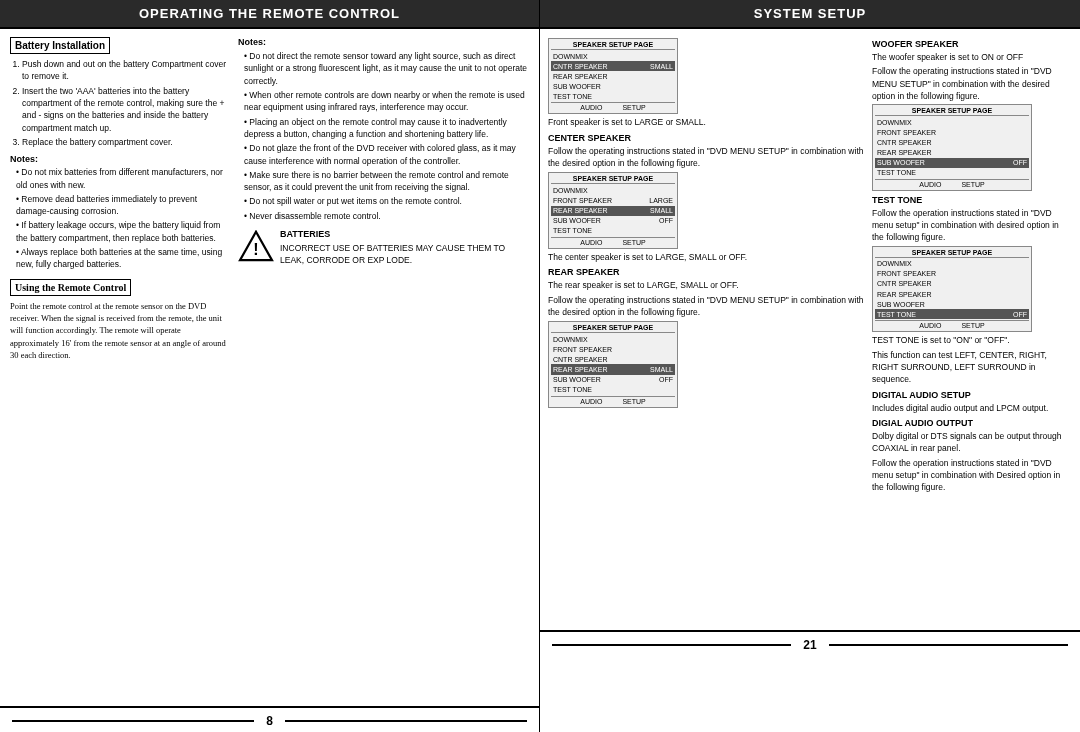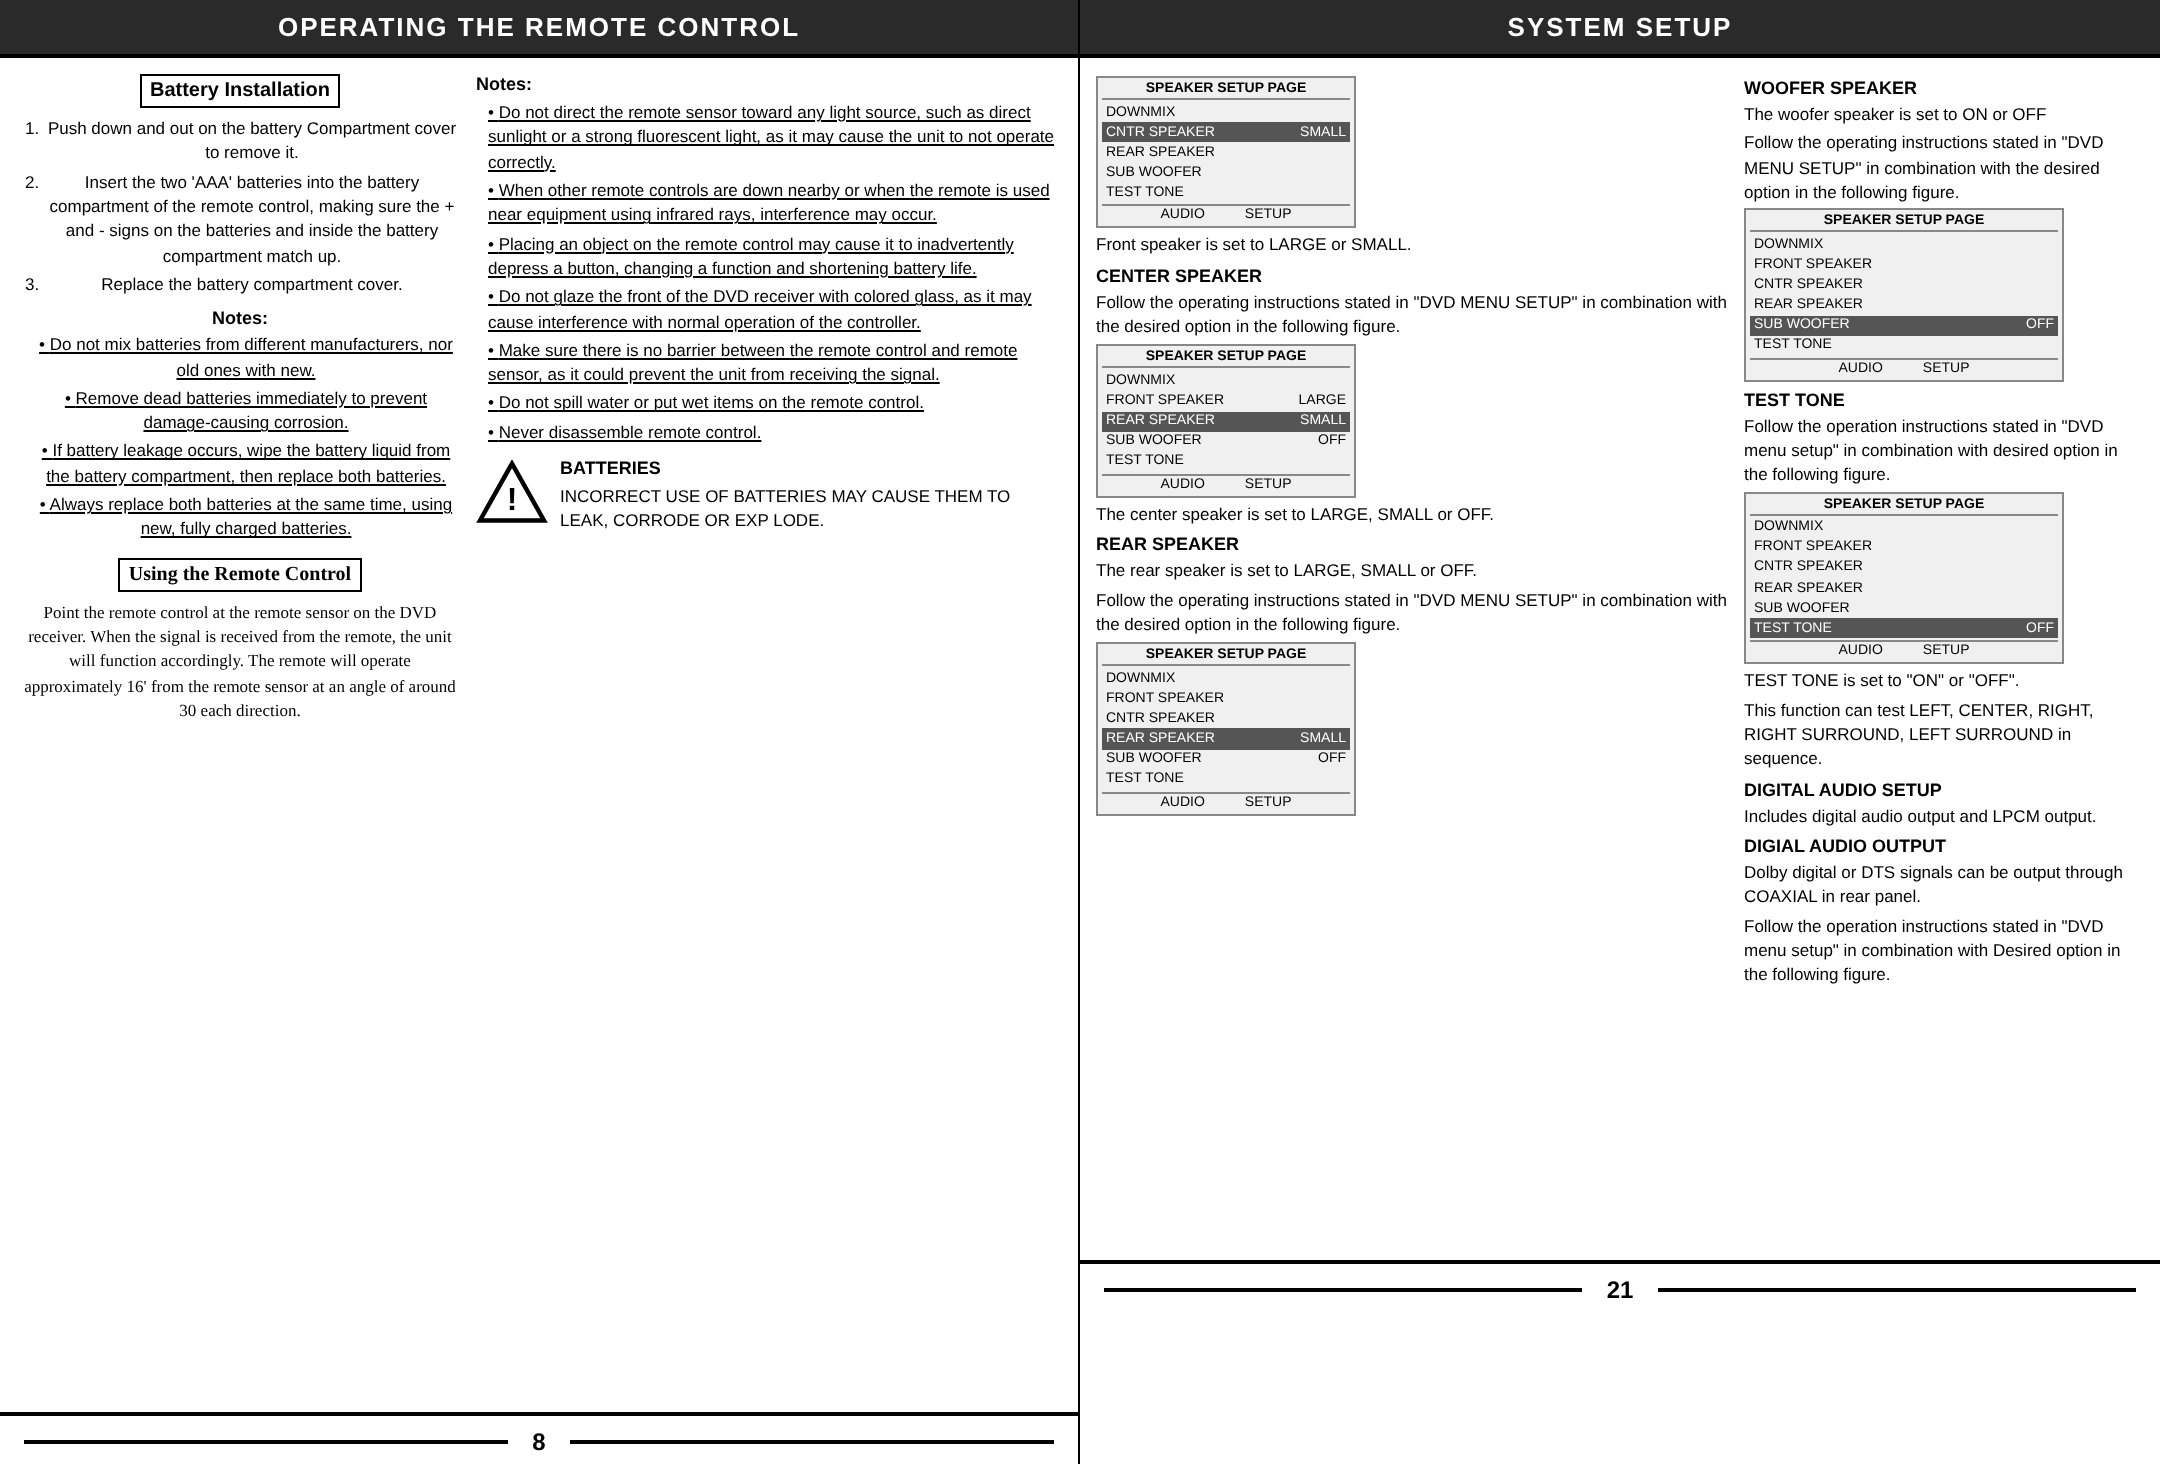--- a/index.html
+++ b/index.html
@@ -76,38 +76,36 @@
     .notes-heading {
       font-weight: bold;
       font-size: 9px;
       margin-bottom: 2px;
     }
     .bullet-list {
       list-style: none;
       padding-left: 6px;
       font-size: 8.5px;
       line-height: 1.45;
-      text-decoration: underline;
     }
     .bullet-list li::before {
       content: "• ";
     }
     .bullet-list li {
       margin-bottom: 2px;
     }
     
     .left-body {
       display: flex;
       flex: 1;
       gap: 8px;
     }
     .left-col1 {
       width: 220px;
       flex-shrink: 0;
-      text-align: center;
     }
     .left-col2 {
       flex: 1;
     }
     
     .right-notes-block {
       margin-bottom: 6px;
     }
     .right-notes-block .notes-heading {
       margin-bottom: 3px;

